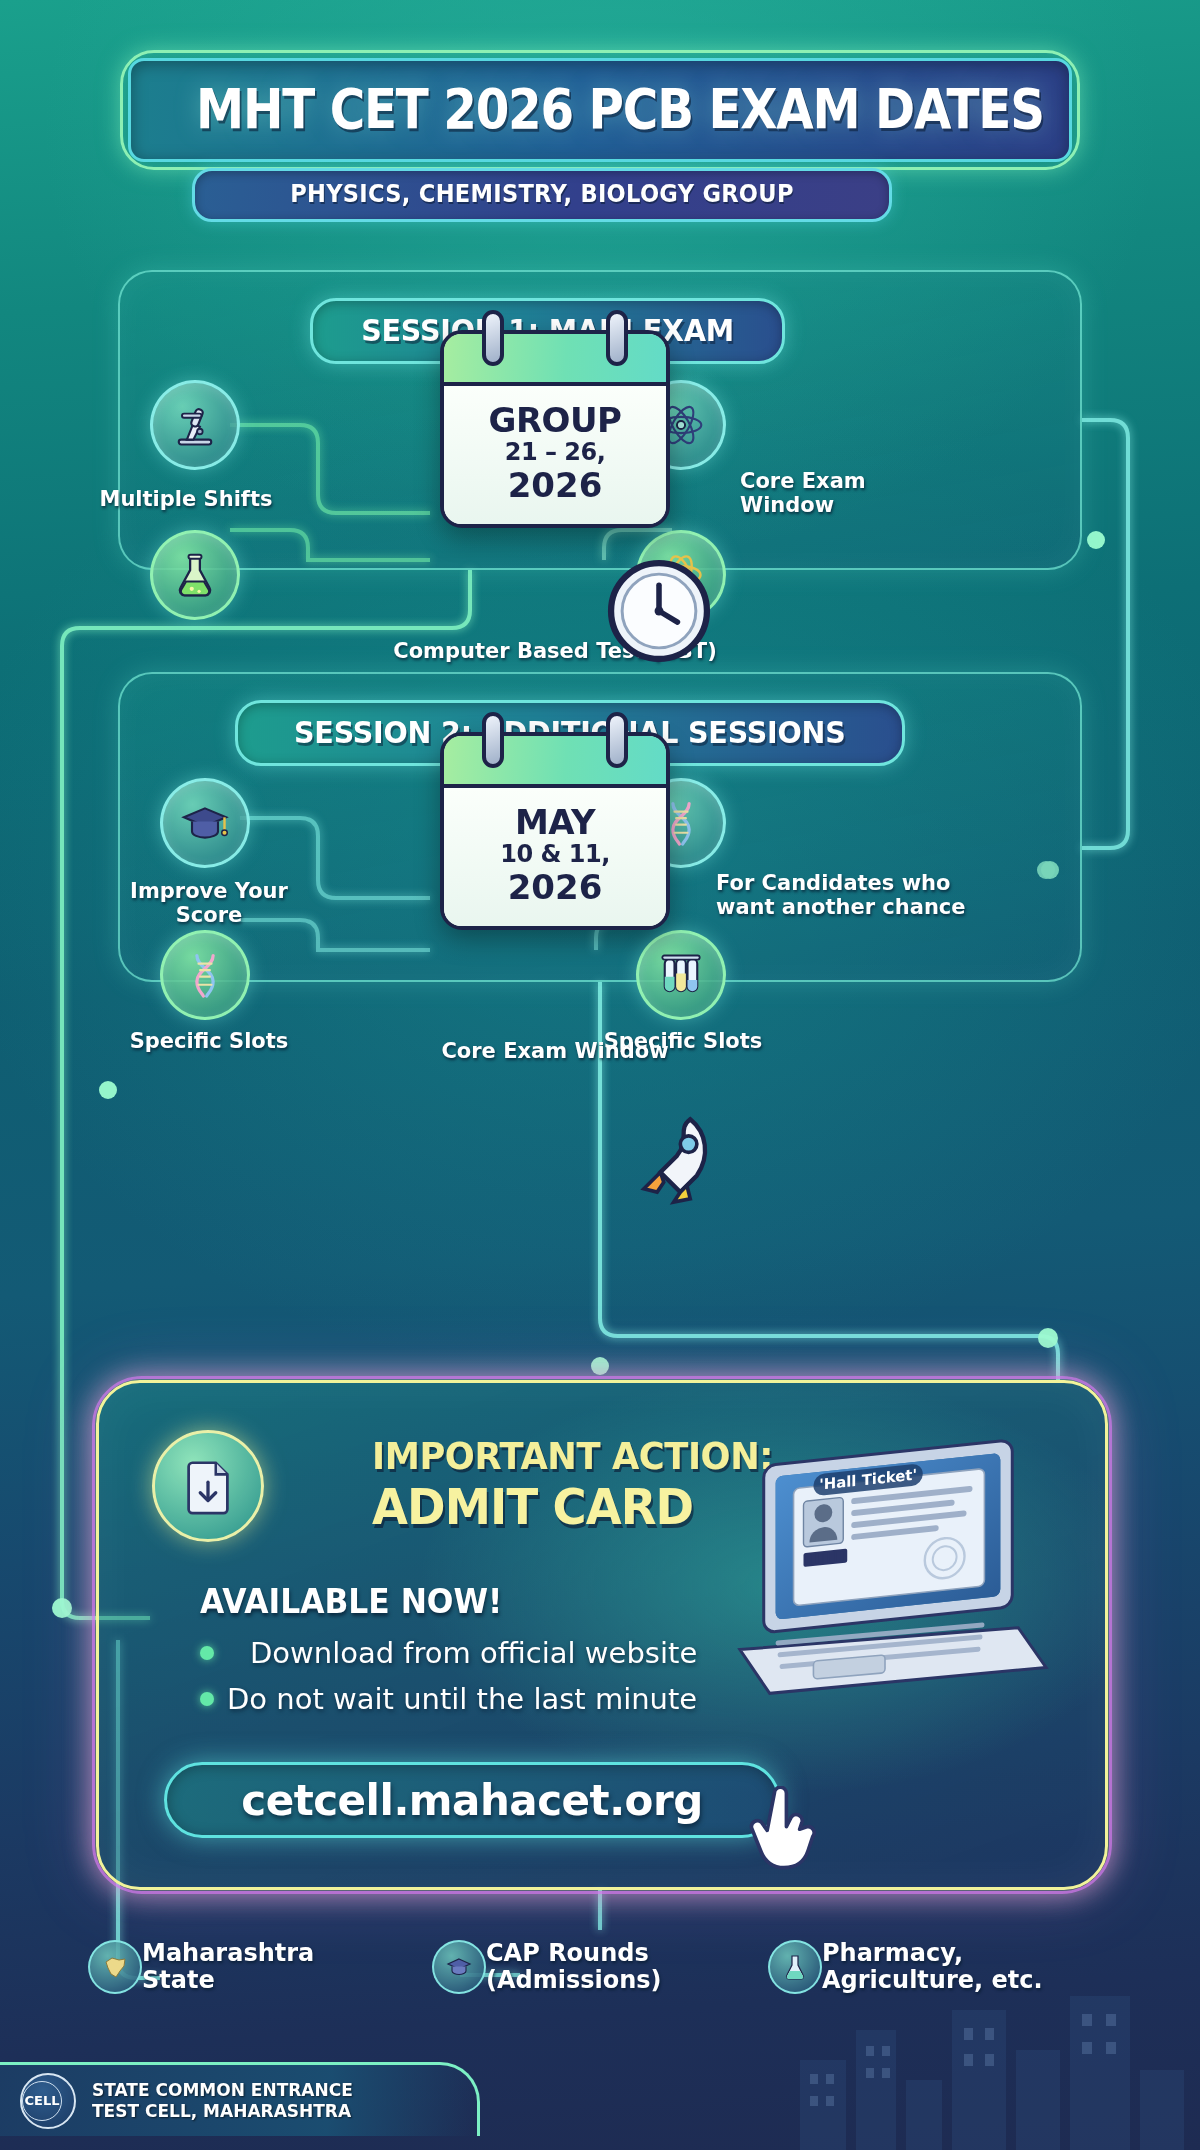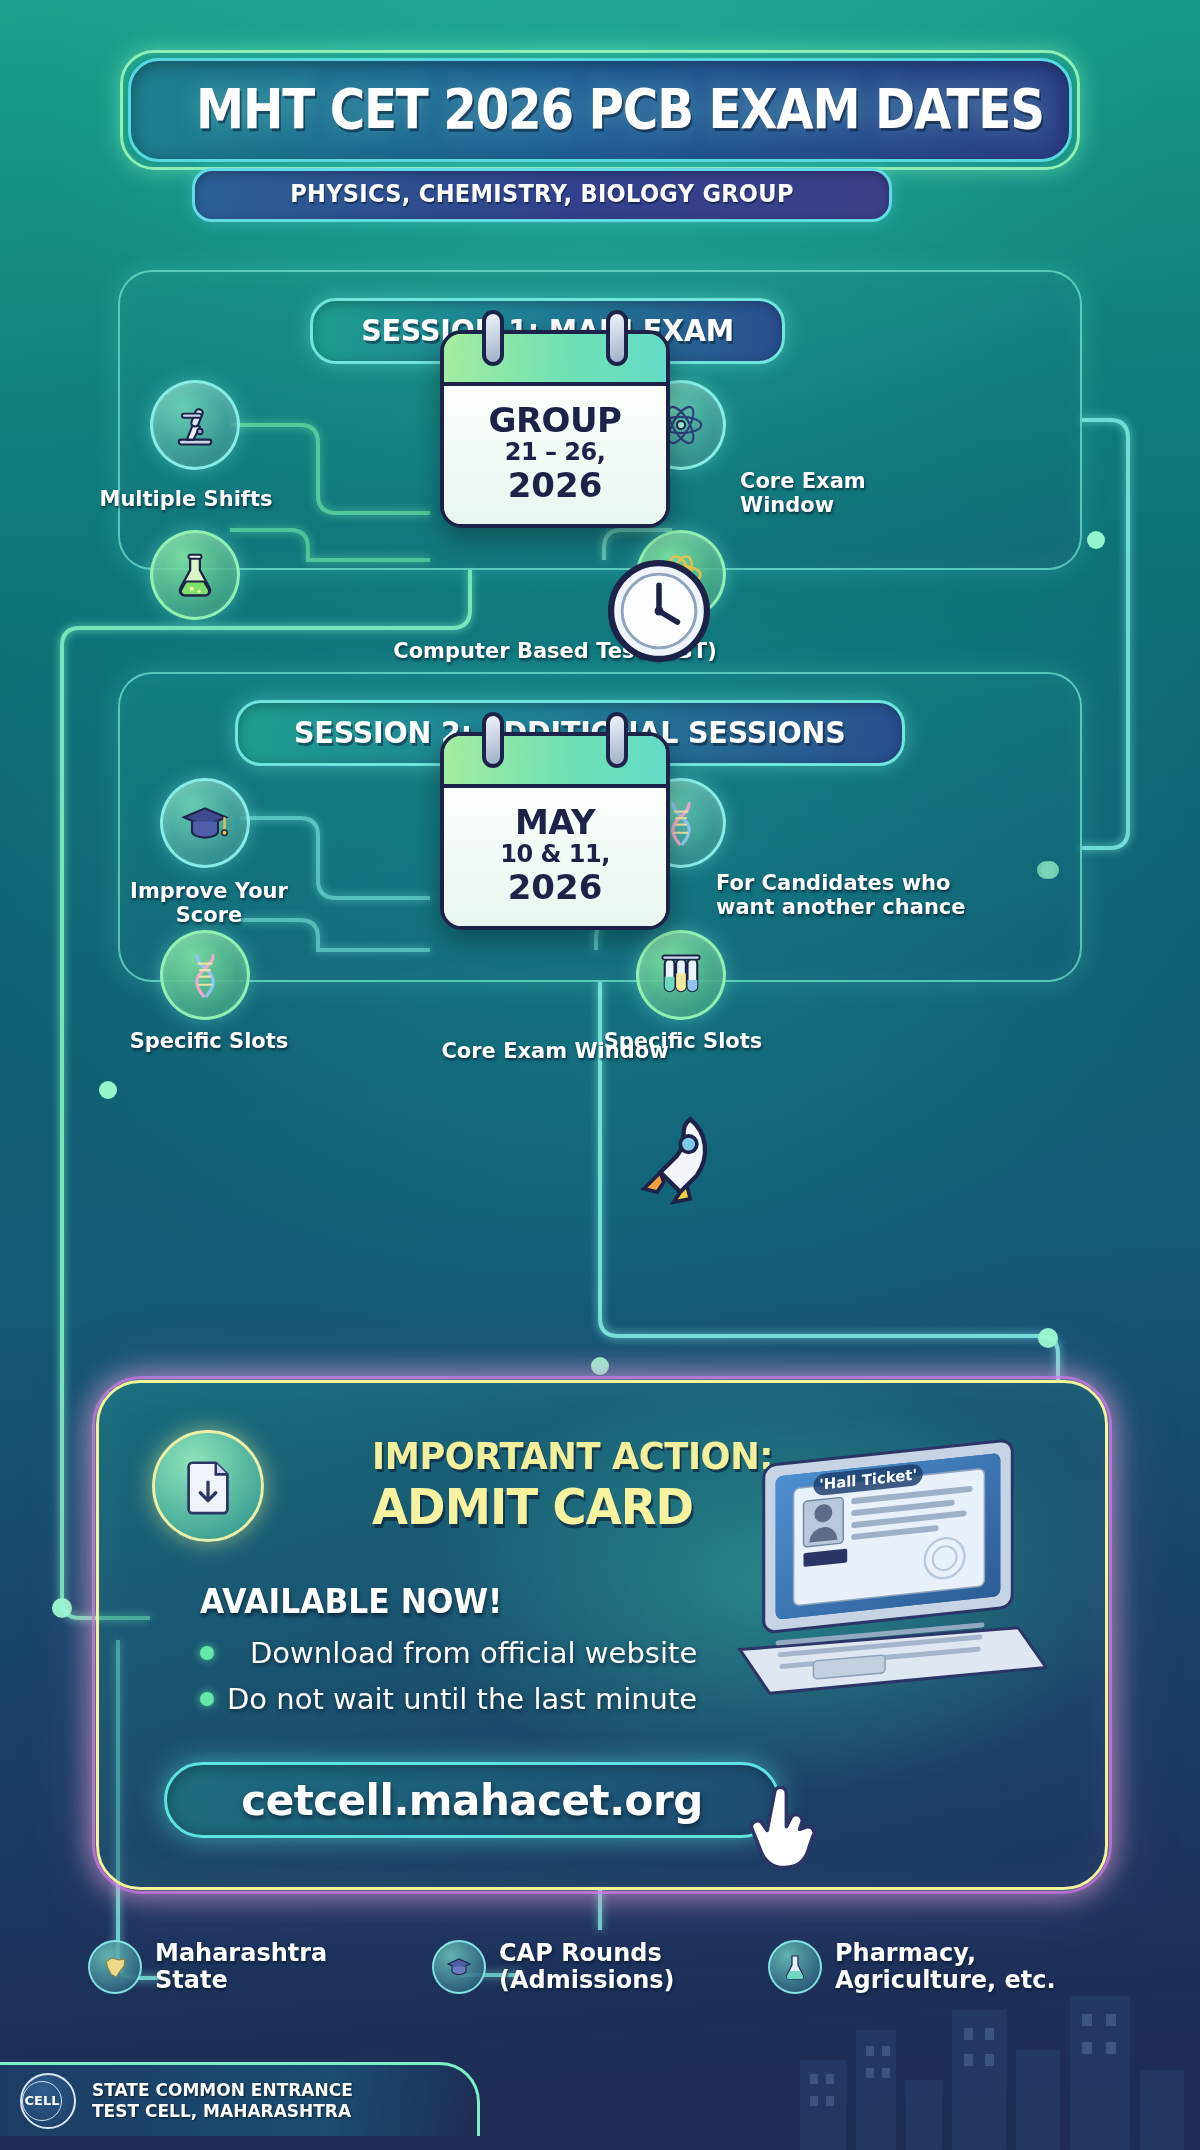--- a/index.html
+++ b/index.html
@@ -34,21 +34,21 @@
   }
   .title-outer {
     position: relative;
     border: 3px solid #8df0b4;
     border-radius: 34px;
     padding: 5px;
     box-shadow: 0 0 22px rgba(130,245,190,0.55), inset 0 0 14px rgba(130,245,190,0.18);
   }
   .title-inner {
     border: 3px solid #57d8e0;
-    border-radius: 31px;
+    border-radius: 16px;
     background: linear-gradient(100deg, #1c7f8e 0%, #215f96 48%, #2c3f87 100%);
     padding: 16px 10px 18px;
     text-align: right;
     box-shadow: inset 0 3px 16px rgba(0,0,0,0.34);
   }
   .title-text {
     font-family: "DejaVu Sans", sans-serif;
     font-weight: 700;
     font-size: 55px;
     letter-spacing: -1.4px;
@@ -260,21 +260,21 @@
     font-family: "DejaVu Sans", sans-serif;
     font-weight: 700; font-size: 42px; color: #ffffff; letter-spacing: -0.5px;
     text-shadow: 1px 3px 5px rgba(5,25,45,0.7);
   }
 
   
   .laptop { position: absolute; z-index: 7; left: 718px; top: 1432px; width: 338px; height: 300px; }
   .cursor-hand { position: absolute; z-index: 9; left: 744px; top: 1786px; width: 80px; height: 96px; }
 
   
-  .btag { position: absolute; z-index: 6; display: flex; align-items: center; gap: 13px; }
+  .btag { position: absolute; z-index: 6; display: flex; align-items: center; }
   .btag .bic {
     width: 54px; height: 54px; border-radius: 50%;
     border: 2.5px solid rgba(140,240,235,0.9);
     background: radial-gradient(circle at 35% 28%, rgba(110,200,190,0.85), rgba(28,70,110,0.9));
     display: flex; align-items: center; justify-content: center; flex: 0 0 auto;
   }
   .btag .bic svg { width: 32px; height: 32px; }
   .btag .btxt {
     font-family: "DejaVu Sans", sans-serif;
     font-weight: 700; font-size: 24px; color: #ffffff; line-height: 1.12;

